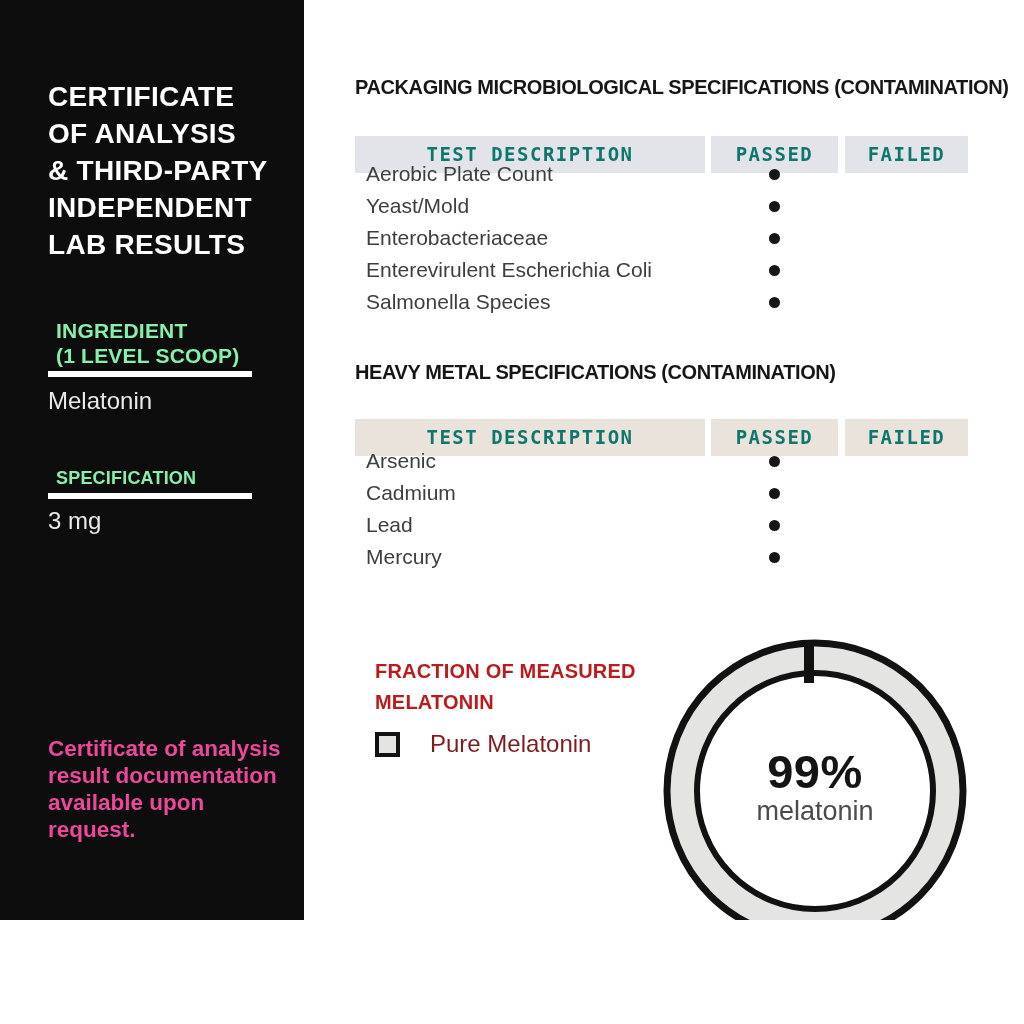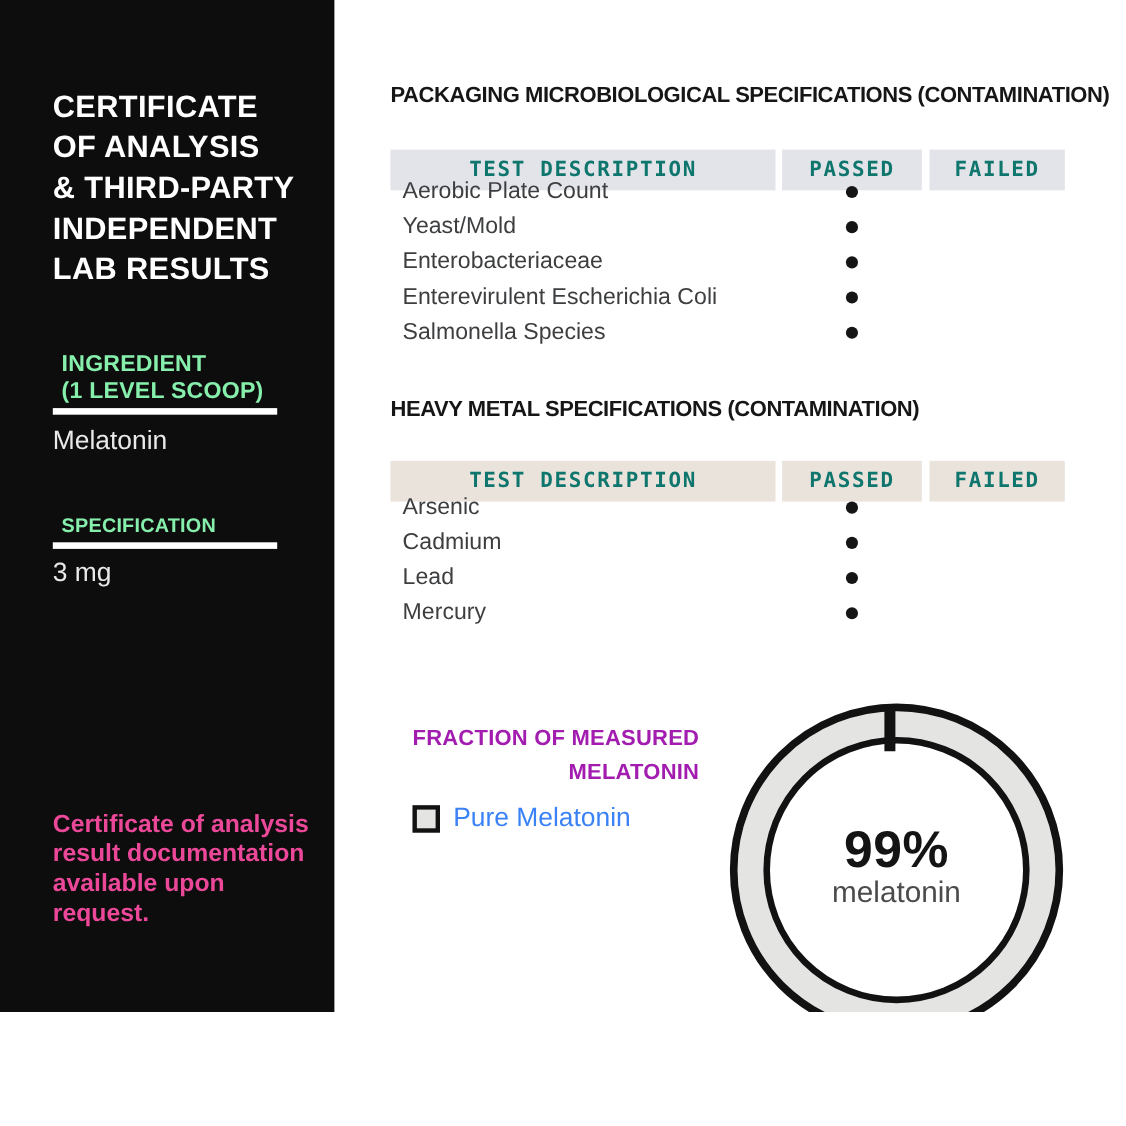--- a/index.html
+++ b/index.html
@@ -109,38 +109,37 @@
   .dot { width: 11px; height: 11px; border-radius: 50%; }
 
   
   .fraction-title {
     position: absolute;
     left: 375px; top: 656px;
     font-size: 20px;
     font-weight: 800;
     letter-spacing: 0.2px;
     line-height: 31px;
-    color: #a21caf;
-    text-align: right;
+    color: #b91c1c;
   }
   .legend-row {
     position: absolute;
     left: 375px; top: 730px;
     display: flex;
     align-items: center;
   }
   .legend-swatch {
     width: 25px; height: 25px;
     border: 4px solid #121212;
     background: #e4e4e2;
   }
   .legend-label {
-    margin-left: 12px;
+    margin-left: 30px;
     font-size: 24px;
-    color: #3b82f6;
+    color: #7f1d1d;
   }
   .donut-wrap { position: absolute; left: 663px; top: 639px; width: 304px; height: 304px; }
   .donut-center {
     position: absolute;
     left: 663px; top: 749px;
     width: 304px;
     text-align: center;
   }
   .donut-center .pct {
     font-size: 47px;

